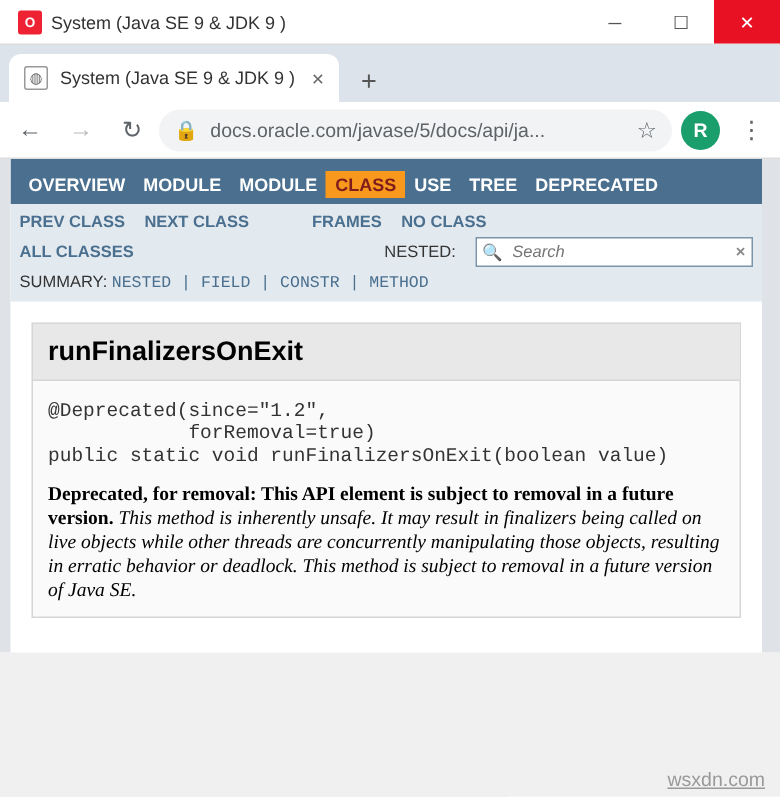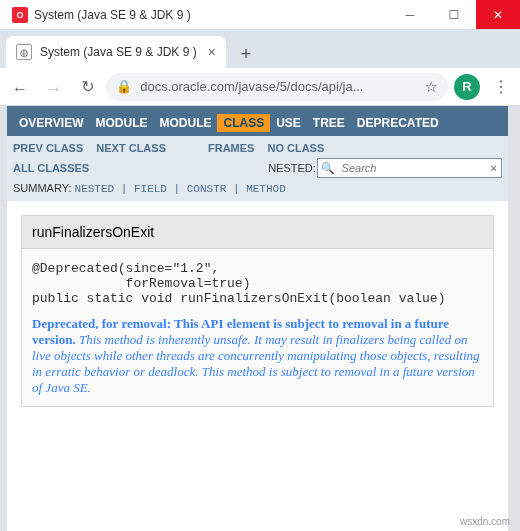--- a/index.html
+++ b/index.html
@@ -37,45 +37,45 @@
   color:#5f6368;font-size:16px;}
 .navbtn.disabled{color:#bbb;}
 .omnibox {flex:1;height:28px;background:#f1f3f4;border-radius:14px;display:flex;align-items:center;
   padding:0 10px;gap:8px;font-size:13px;color:#5f6368;}
 .omnibox .url {flex:1;color:#5f6368;white-space:nowrap;overflow:hidden;text-overflow:ellipsis;}
 .star {color:#5f6368;font-size:15px;}
 .avatar {width:26px;height:26px;border-radius:50%;background:#1a9e6c;color:#fff;
   display:flex;align-items:center;justify-content:center;font-size:13px;font-weight:bold;margin:0 4px;}
 .kebab {color:#5f6368;font-size:16px;width:30px;text-align:center;}
 
-.page {background:#fff;height:425px;overflow:hidden;position:relative;border-left:7px solid #dfe3e8;
+.page {background:#fff;height:329px;overflow:hidden;position:relative;border-left:7px solid #dfe3e8;
   border-right:12px solid #dfe3e8;}
 .javadoc-nav {background:#4a6f8f;color:#fff;font-size:12px;padding:8px 6px 4px;}
 .nav-row {display:flex;flex-wrap:wrap;gap:0;align-items:center;}
 .nav-row span, .nav-row a {padding:2px 6px;font-weight:bold;color:#fff;white-space:nowrap;}
-.nav-row .active {background:#f8981d;color:#0c4a6e;}
+.nav-row .active {background:#f8981d;color:#7f1d1d;}
 .subnav {background:#e2e9ef;padding:4px 6px;font-size:11px;color:#4a6f8f;}
 .subnav-row {display:flex;gap:13px;align-items:center;margin:2px 0; white-space:nowrap;}
 .subnav a {color:#4a6f8f;font-weight:bold;}
-.searchrow {display:flex;align-items:center;gap:1px;margin:4px 0;justify-content:space-between;}
+.searchrow {display:flex;align-items:center;gap:13px;margin:4px 0;justify-content:space-between;}
 .searchbox {flex:0 0 170px;border:1px solid #7a94aa;height:20px;display:flex;align-items:center;
   padding:0 4px;background:#fff;gap:4px;}
 .searchbox input {border:none;outline:none;flex:1;font-size:11px;font-style:italic;color:#888;background:transparent;}
 .searchlabel{color:#333;}
 .sumline {font-size:11px;color:#333;margin:2px 0;}
 .sumline a{color:#4a6f8f;font-weight:normal;font-family:Liberation Mono, monospace;}
 .content-body {padding:14px;}
 .method-block {border:1px solid #d6d6d6;background:#fafafa;}
-.method-head {background:#e8e8e8;padding:8px 10px;font-weight:normal;font-size:14px;border-bottom:1px solid #d6d6d6;}
+.method-head {background:#e8e8e8;padding:8px 10px;font-weight:bold;font-size:18px;border-bottom:1px solid #d6d6d6;}
 .method-code {font-family:"Courier New",monospace;font-size:13px;padding:12px 10px 6px;white-space:pre;color:#333;}
-.method-desc {padding:4px 10px 10px;font-size:13px;color:#3b82f6;}
+.method-desc {padding:4px 10px 10px;font-size:13px;color:#000000;}
 .method-desc .depline {font-family:Georgia,serif;}
 .method-desc b {font-weight:bold;}
 .method-desc i {font-style:italic;font-family:Georgia,serif;}
-.watermark {position:absolute;bottom:4px;right:10px;font-size:10px;color:#999;}
+.watermark {position:absolute;bottom:4px;right:10px;font-size:13px;color:#999;text-decoration:underline;}
 </style>
 </head>
 <body>
 
 <div class="titlebar">
   <div class="title-left">
     <span class="title-logo">O</span>
     <span style="font-size:12px;color:#333;">System (Java SE 9 &amp; JDK 9 )</span>
   </div>
   <div class="win-btns">

